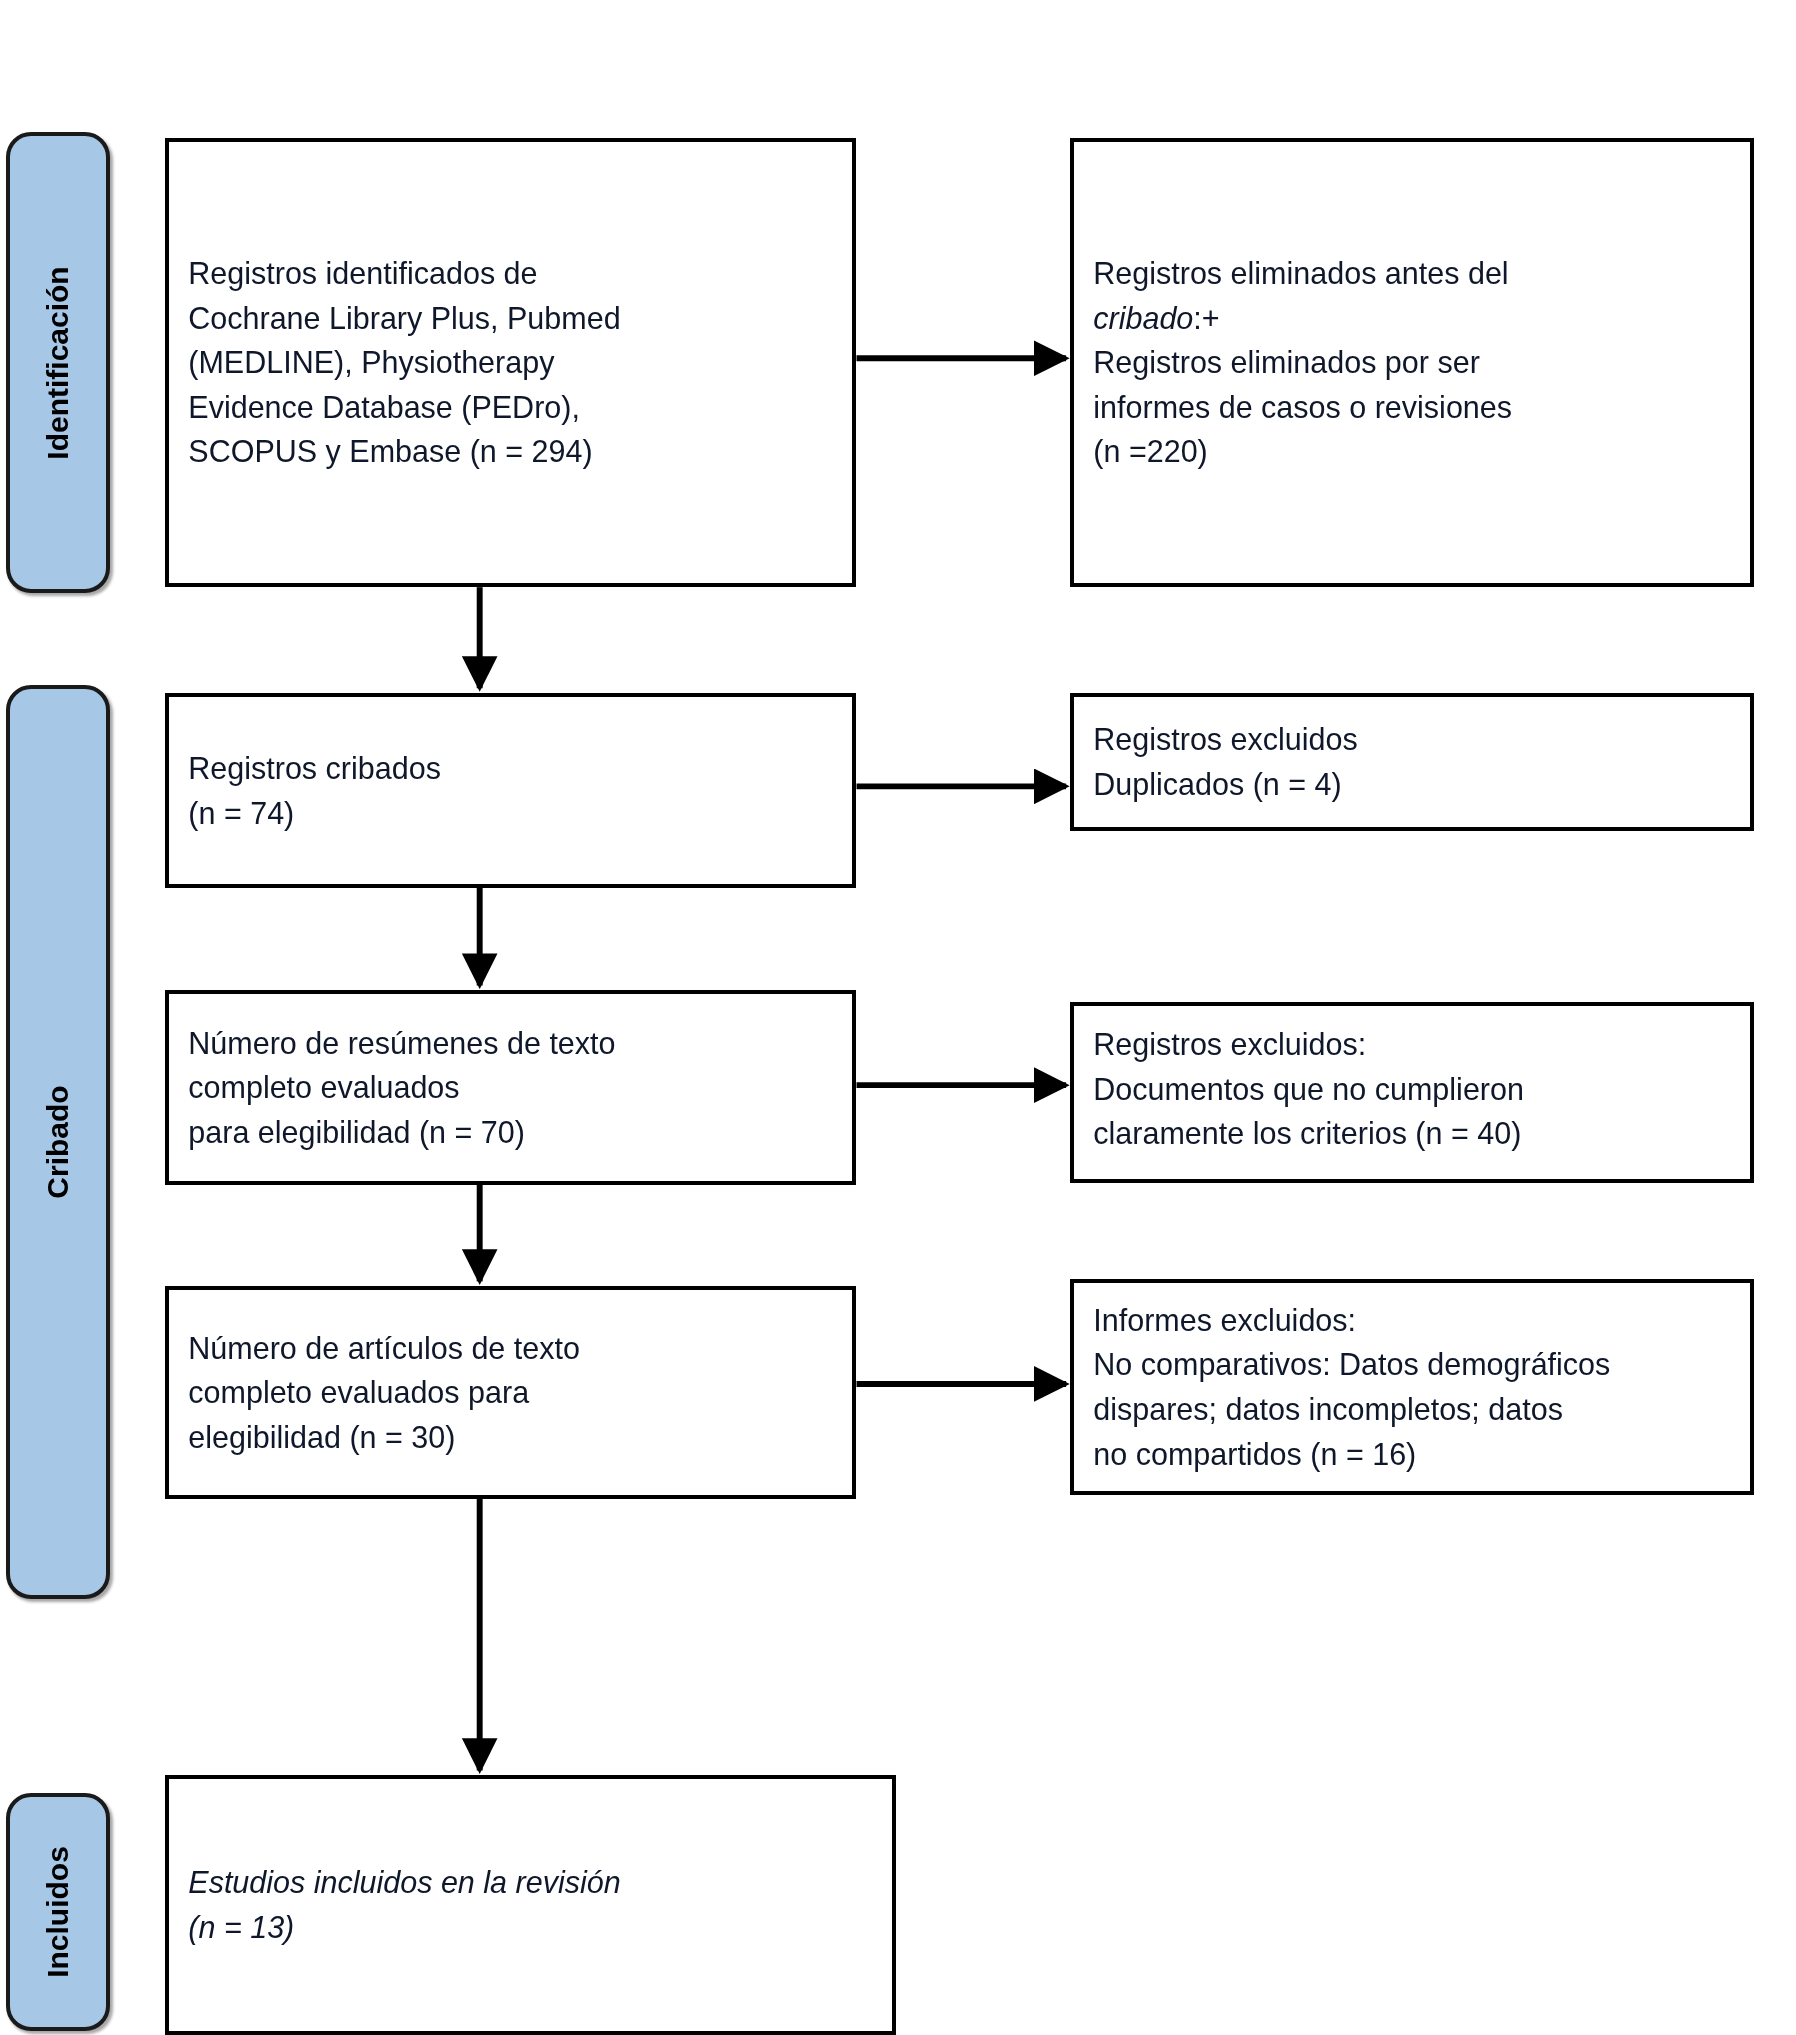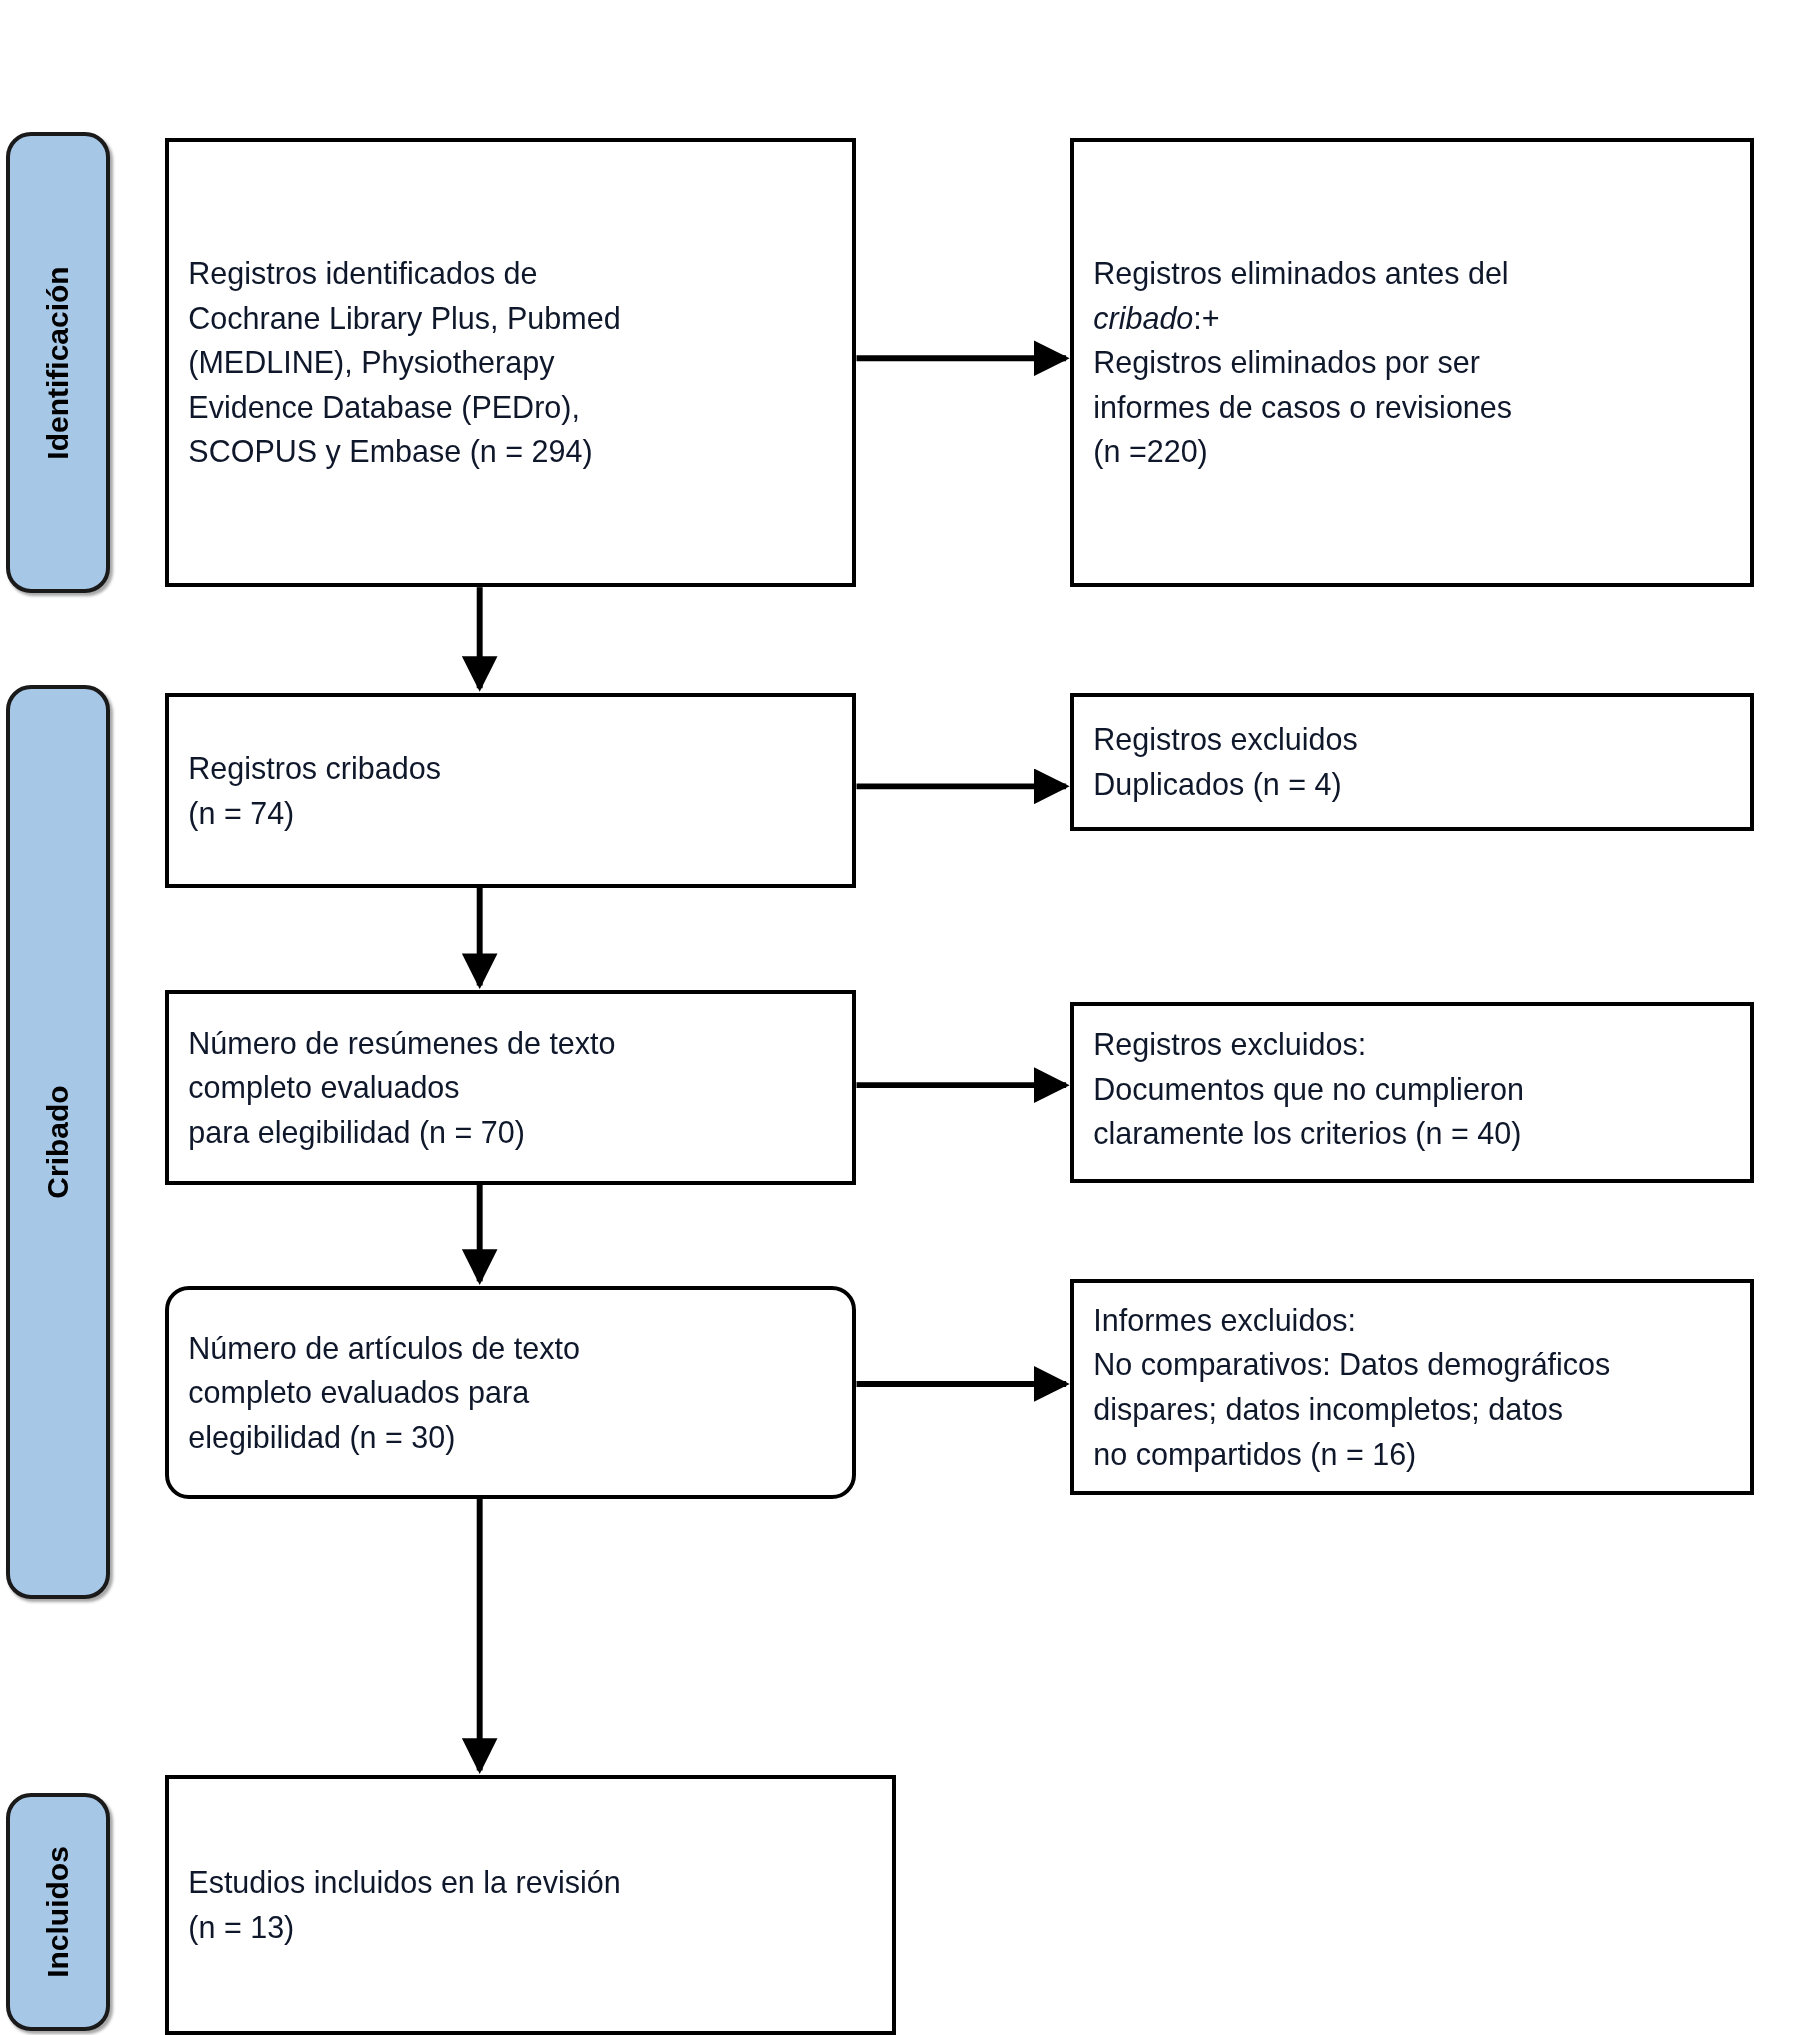--- a/index.html
+++ b/index.html
@@ -86,22 +86,22 @@
     line-height: 1.46;
     color: #0f172a;
     width: 100%;
   }
   .flow-box .box-text .ital { font-style: italic; }
 
   
   .box-identified   { left: 165px; top: 138px;  width: 691px; height: 449px; }
   .box-screened     { left: 165px; top: 693px;  width: 691px; height: 195px; }
   .box-abstracts    { left: 165px; top: 990px; width: 691px; height: 195px; }
-  .box-fulltext     { left: 165px; top: 1286px; width: 691px; height: 213px; border-radius: 24px; }
-  .box-included     { left: 165px; top: 1775px; width: 731px; height: 260px; }
+  .box-fulltext     { left: 165px; top: 1286px; width: 691px; height: 213px; }
+  .box-included     { left: 165px; top: 1775px; width: 731px; height: 260px; font-style: italic; }
 
   
   .box-removed      { left: 1070px; top: 138px;  width: 684px; height: 449px; }
   .box-excl-dup     { left: 1070px; top: 693px;  width: 684px; height: 138px; }
   .box-excl-crit    { left: 1070px; top: 1002px; width: 684px; height: 181px; }
   .box-excl-reports { left: 1070px; top: 1279px; width: 684px; height: 216px; }
 
   .box-excl-reports .box-text { white-space: nowrap; }
 
   

